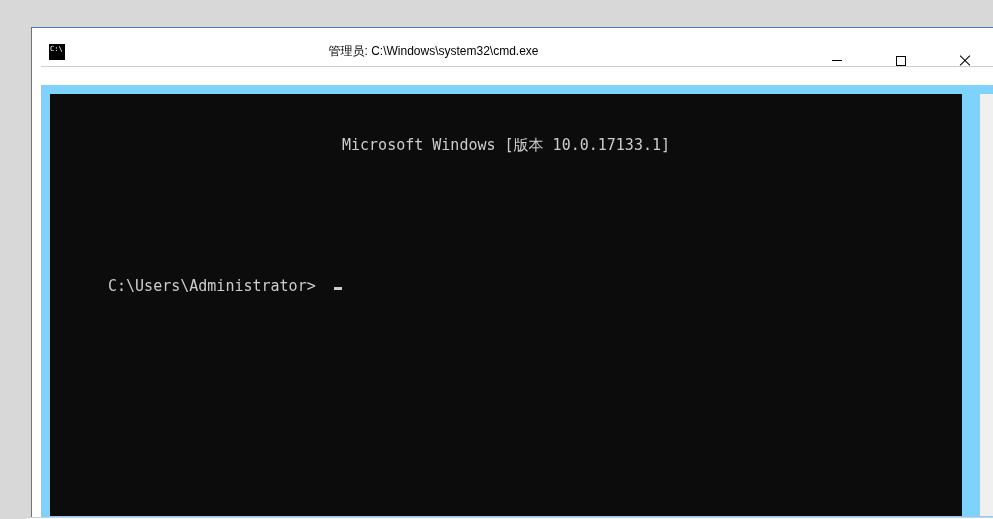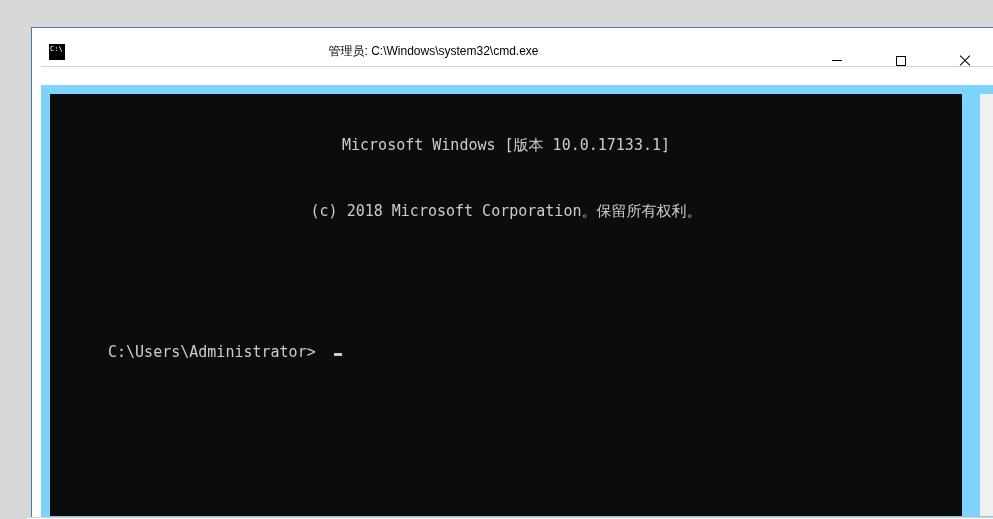--- a/index.html
+++ b/index.html
@@ -233,21 +233,20 @@
       </div>
       <div class="titlebar-btn close-btn">
         <div class="close-icon"></div>
       </div>
     </div>
   </div>
 
   <div class="console-wrapper">
     <div class="console-area">
       <span class="console-line">Microsoft Windows [版本 10.0.17133.1]</span>
-      <span class="console-line">(c) 2018 Microsoft Corporation。保留所有权利。</span>
       <span class="console-line"></span>
       <div class="prompt-line">
         <span>C:\Users\Administrator&gt;</span><span class="cursor"></span>
       </div>
     </div>
 
     <div class="scrollbar">
       <div class="scroll-btn">
         <div class="scroll-arrow-up"></div>
       </div>

